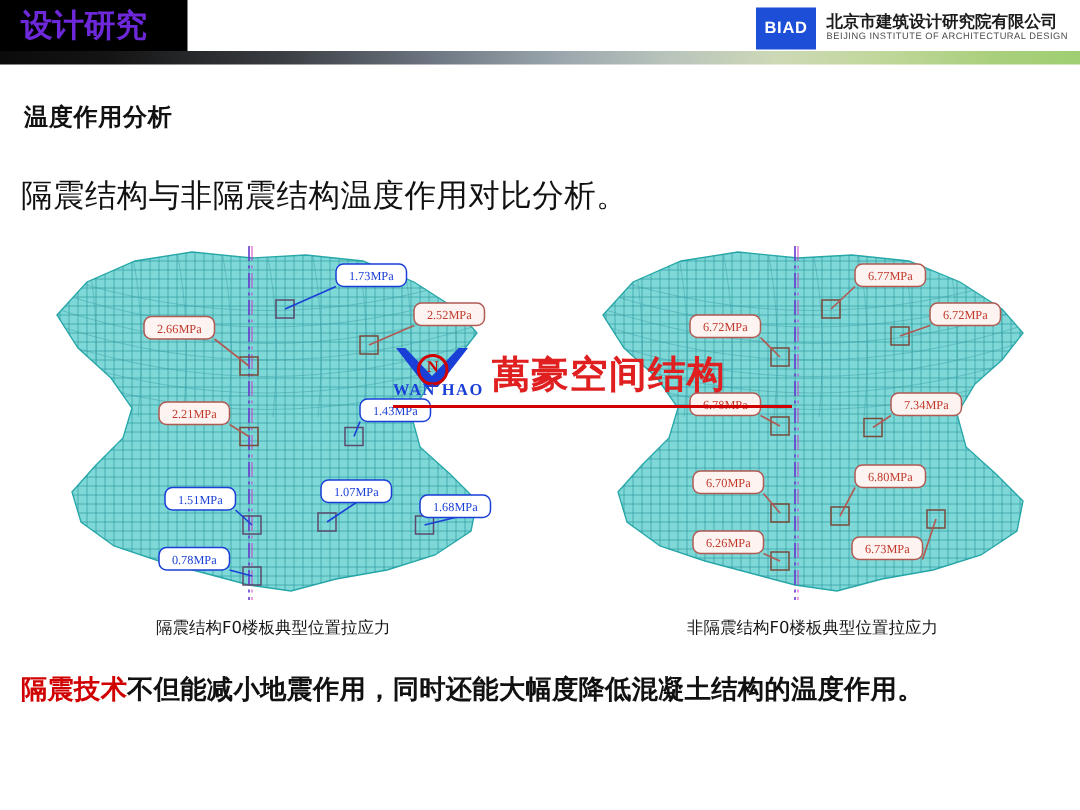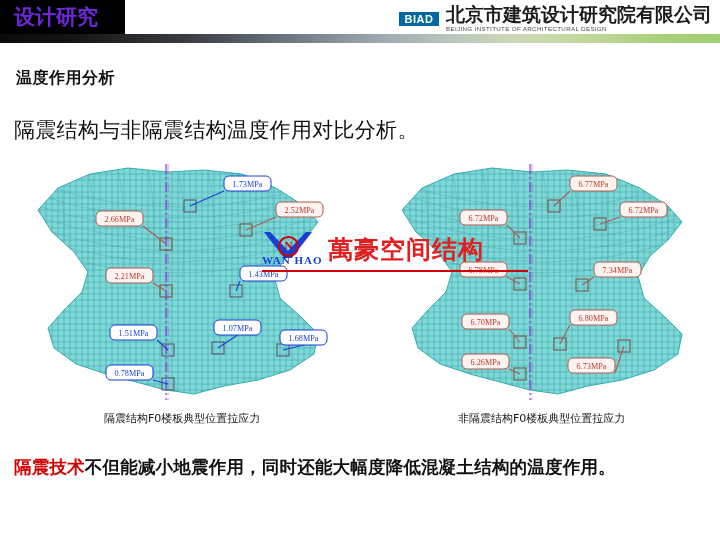--- a/index.html
+++ b/index.html
@@ -41,34 +41,34 @@
     white-space: nowrap;
   }
   .biad-block {
     position: absolute;
     right: 8px; top: 5px;
     display: flex;
     align-items: center;
     gap: 7px;
   }
   .biad-mark {
-    width: 40px; height: 14px;
-    background: #0369a1;
+    width: 40px; height: 28px;
+    background: #1d4ed8;
     color: #ffffff;
     font-size: 11px;
     font-weight: bold;
     letter-spacing: 0.5px;
     display: flex;
     align-items: center;
     justify-content: center;
     font-family: "Liberation Sans", sans-serif;
   }
   .biad-texts { display: flex; flex-direction: column; line-height: 1.05; }
   .biad-cn {
-    font-size: 19px;
+    font-size: 11px;
     font-weight: bold;
     color: #1b1b1b;
     font-family: "DejaVu Sans", sans-serif;
     white-space: nowrap;
   }
   .biad-en {
     font-size: 6.2px;
     color: #4a4a4a;
     letter-spacing: 0.35px;
     font-family: "Liberation Sans", sans-serif;
@@ -135,21 +135,20 @@
   
   .conclusion {
     position: absolute;
     left: 14px; top: 447px;
     font-size: 17.5px;
     font-weight: bold;
     color: #111111;
     font-family: "DejaVu Sans", sans-serif;
     letter-spacing: 0.2px;
     white-space: nowrap;
-    margin-top: 8px;
   }
   .conclusion .hl {
     color: #d10000;
   }
 
   
   .watermark {
     position: absolute;
     left: 262px; top: 232px;
     width: 270px; height: 62px;

